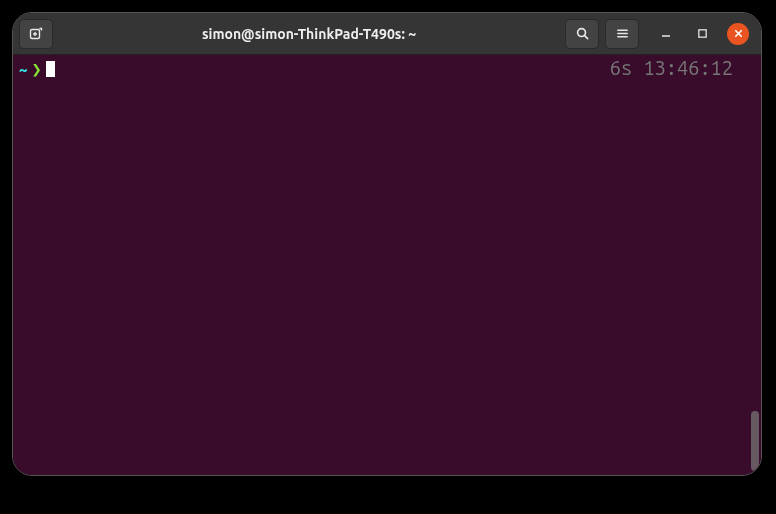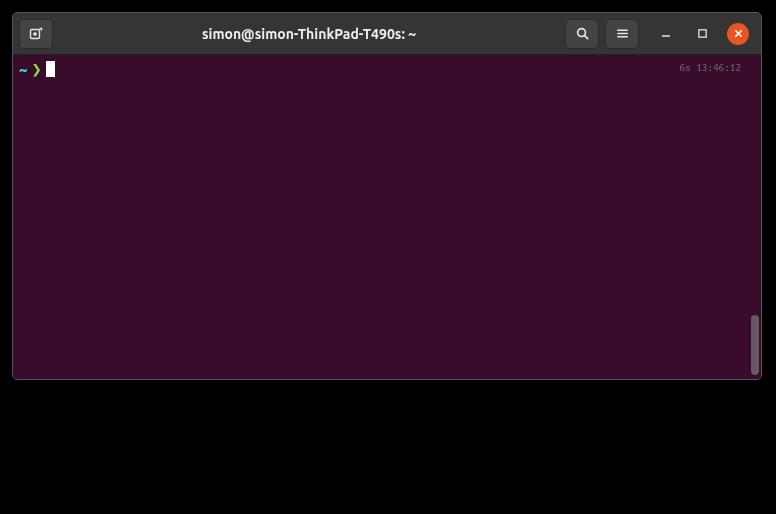--- a/index.html
+++ b/index.html
@@ -6,23 +6,23 @@
   body {
     width: 776px;
     height: 514px;
     background: #000;
     font-family: "Ubuntu", "Liberation Sans", sans-serif;
     padding: 12px;
     position: relative;
   }
   .window {
     width: 750px;
-    height: 368px;
+    height: 464px;
     background: #380c2a;
-    border-radius: 5px;
+    border-radius: 20px;
     overflow: hidden;
     box-shadow: 0 4px 20px rgba(0,0,0,0.6);
     position: relative;
     border: 1px solid #555;
   }
   .titlebar {
     height: 42px;
     background: #353535;
     display: flex;
     align-items: center;
@@ -96,25 +96,25 @@
     width: 9px;
     height: 16px;
     background: #ffffff;
     display: inline-block;
     vertical-align: baseline;
     margin-left: 0px;
     transform: translateY(2px);
   }
   .rprompt {
     position: absolute;
-    right: 20px;
+    right: 28px;
     top: 4px;
     color: #767676;
     font-family: "Ubuntu Mono","DejaVu Sans Mono","Liberation Mono",monospace;
-    font-size: 10px;
+    font-size: 20px;
     white-space: pre;
   }
   .scrollbar-track {
     position: absolute;
     right: 2px;
     top: 46px;
     bottom: 4px;
     width: 10px;
   }
   .scrollbar-thumb {

